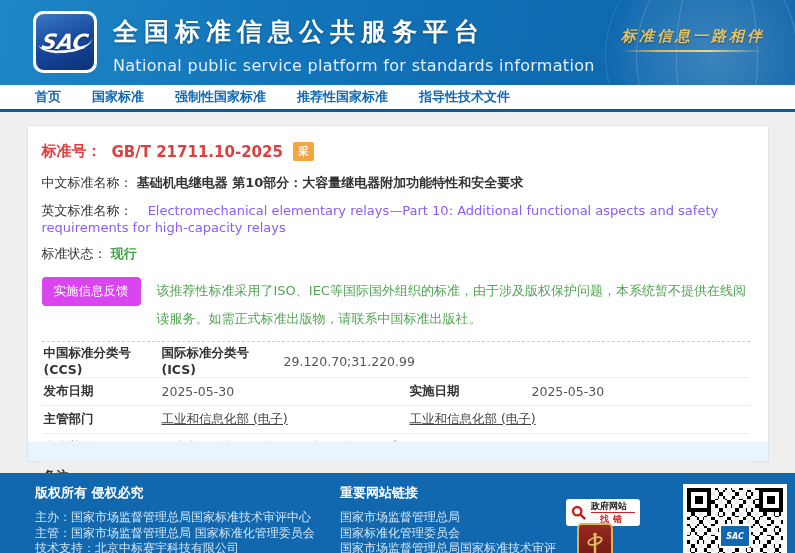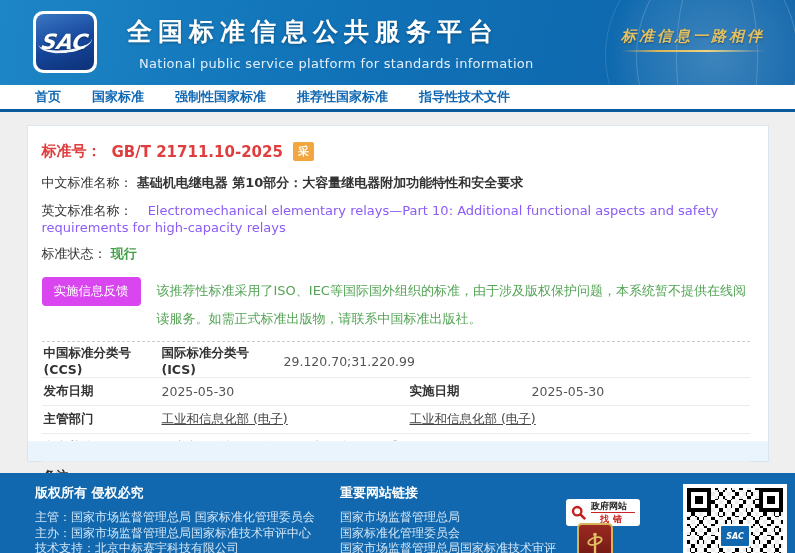--- a/index.html
+++ b/index.html
@@ -41,26 +41,26 @@
   .logo-inner::after {
     content:""; position:absolute; left:2px; top:16px;
     width:54px; height:20px;
     border-bottom:3px solid rgba(255,255,255,.95);
     border-radius:50%; transform:rotate(-6deg);
   }
   .logo-text {
     color:#fff; font-weight:bold; font-style:italic; font-size:21px;
     letter-spacing:0; transform:skewX(-10deg); text-shadow:0 1px 2px rgba(0,0,0,.4);
   }
-  .header-titles { position:absolute; left:127px; top:15px; }
+  .header-titles { position:absolute; left:113px; top:15px; }
   .header-title {
     color:#fff; font-size:25px; font-weight:bold; letter-spacing:6px;
     text-shadow:0 1px 3px rgba(0,0,0,.3);
   }
-  .header-subtitle { margin-top:8px; color:#e3effa; font-size:13px; letter-spacing:.3px;margin-left:12px; }
+  .header-subtitle { margin-top:8px; color:#e3effa; font-size:16px; letter-spacing:.3px; }
   .slogan-wrap { position:absolute; right:30px; top:27px; text-align:center; }
   .slogan {
     color:#e5c060; font-size:15px; font-weight:bold; font-style:italic;
     letter-spacing:3px; text-shadow:0 1px 2px rgba(0,0,0,.35);
     font-family:"DejaVu Serif","Liberation Serif",serif;
   }
   .slogan-bar {
     height:2px; margin-top:4px;
     background:linear-gradient(90deg,rgba(217,180,88,0) 0%,#d9b458 25%,#f2d57e 60%,rgba(217,180,88,0) 100%);
   }
@@ -242,22 +242,22 @@
         <span class="dvalue-wide"></span>
       </div>
     </div>
   </div>
   <div class="card-strip"></div>
 </div>
 
 <div class="footer">
   <div class="footer-col1">
     <div class="footer-title">版权所有 侵权必究</div>
+    <span class="footer-line">主办：国家市场监督管理总局国家标准技术审评中心</span>
     <span class="footer-line">主管：国家市场监督管理总局 国家标准化管理委员会</span>
-    <span class="footer-line">主办：国家市场监督管理总局国家标准技术审评中心</span>
     <span class="footer-line">技术支持：北京中标赛宇科技有限公司</span>
   </div>
   <div class="footer-col2">
     <div class="footer-title">重要网站链接</div>
     <span class="footer-line footer-link">国家市场监督管理总局</span>
     <span class="footer-line footer-link">国家标准化管理委员会</span>
     <span class="footer-line footer-link">国家市场监督管理总局国家标准技术审评</span>
   </div>
 
   <div class="gov-badge">

